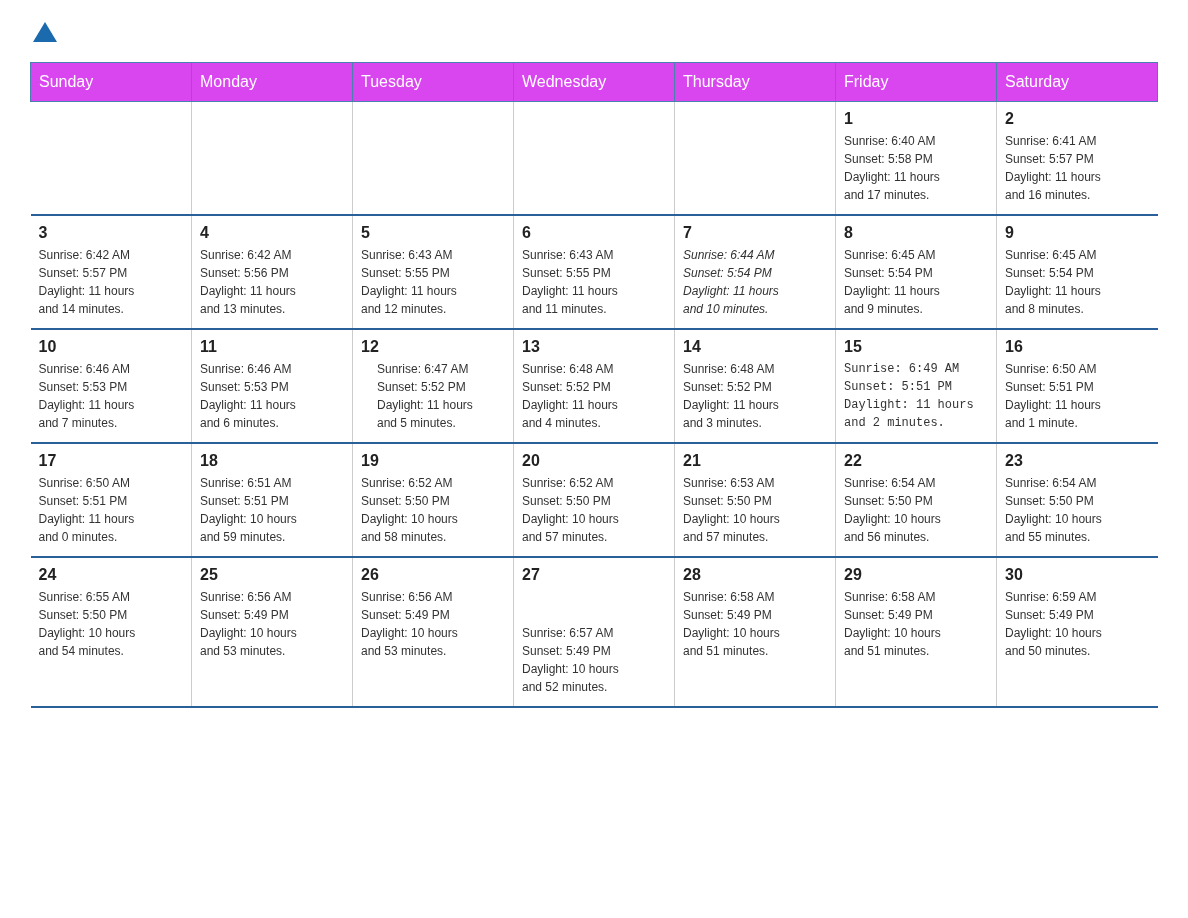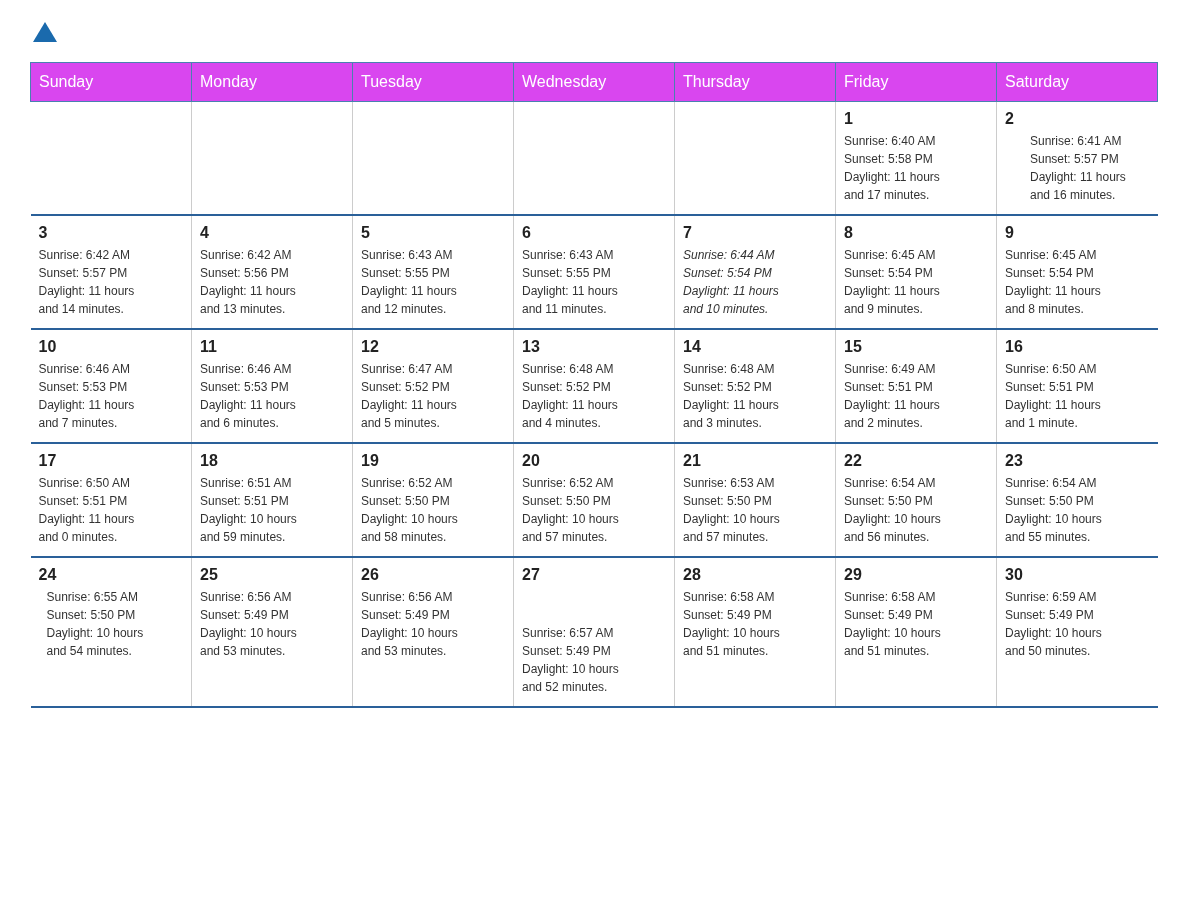--- a/index.html
+++ b/index.html
@@ -133,21 +133,21 @@
         <td class="empty-cell"></td>
         <td>
           <span class="day-number">1</span>
           <div class="day-info" style="white-space: pre-line;">Sunrise: 6:40 AM
 Sunset: 5:58 PM
 Daylight: 11 hours
 and 17 minutes.</div>
         </td>
         <td>
           <span class="day-number">2</span>
-          <div class="day-info" style="white-space: pre-line; margin-left: 25px;">Sunrise: 6:41 AM
+          <div class="day-info" style="white-space: pre-line;">Sunrise: 6:41 AM
 Sunset: 5:57 PM
 Daylight: 11 hours
 and 16 minutes.</div>
         </td>
       </tr>
       <tr>
         <td>
           <span class="day-number">3</span>
           <div class="day-info" style="white-space: pre-line;">Sunrise: 6:42 AM
 Sunset: 5:57 PM
@@ -207,42 +207,42 @@
         </td>
         <td>
           <span class="day-number">11</span>
           <div class="day-info" style="white-space: pre-line;">Sunrise: 6:46 AM
 Sunset: 5:53 PM
 Daylight: 11 hours
 and 6 minutes.</div>
         </td>
         <td>
           <span class="day-number">12</span>
-          <div class="day-info" style="white-space: pre-line;">Sunrise: 6:47 AM
+          <div class="day-info" style="white-space: pre-line; margin-left: 16px;">Sunrise: 6:47 AM
 Sunset: 5:52 PM
 Daylight: 11 hours
 and 5 minutes.</div>
         </td>
         <td>
           <span class="day-number">13</span>
           <div class="day-info" style="white-space: pre-line;">Sunrise: 6:48 AM
 Sunset: 5:52 PM
 Daylight: 11 hours
 and 4 minutes.</div>
         </td>
         <td>
           <span class="day-number">14</span>
           <div class="day-info" style="white-space: pre-line;">Sunrise: 6:48 AM
 Sunset: 5:52 PM
 Daylight: 11 hours
 and 3 minutes.</div>
         </td>
         <td>
           <span class="day-number">15</span>
-          <div class="day-info" style="white-space: pre-line;">Sunrise: 6:49 AM
+          <div class="day-info" style="white-space: pre-line; font-family: Liberation Mono, monospace;">Sunrise: 6:49 AM
 Sunset: 5:51 PM
 Daylight: 11 hours
 and 2 minutes.</div>
         </td>
         <td>
           <span class="day-number">16</span>
           <div class="day-info" style="white-space: pre-line;">Sunrise: 6:50 AM
 Sunset: 5:51 PM
 Daylight: 11 hours
 and 1 minute.</div>
@@ -295,21 +295,21 @@
           <span class="day-number">23</span>
           <div class="day-info" style="white-space: pre-line;">Sunrise: 6:54 AM
 Sunset: 5:50 PM
 Daylight: 10 hours
 and 55 minutes.</div>
         </td>
       </tr>
       <tr>
         <td>
           <span class="day-number">24</span>
-          <div class="day-info" style="white-space: pre-line; margin-left: 8px;">Sunrise: 6:55 AM
+          <div class="day-info" style="white-space: pre-line;">Sunrise: 6:55 AM
 Sunset: 5:50 PM
 Daylight: 10 hours
 and 54 minutes.</div>
         </td>
         <td>
           <span class="day-number">25</span>
           <div class="day-info" style="white-space: pre-line;">Sunrise: 6:56 AM
 Sunset: 5:49 PM
 Daylight: 10 hours
 and 53 minutes.</div>

